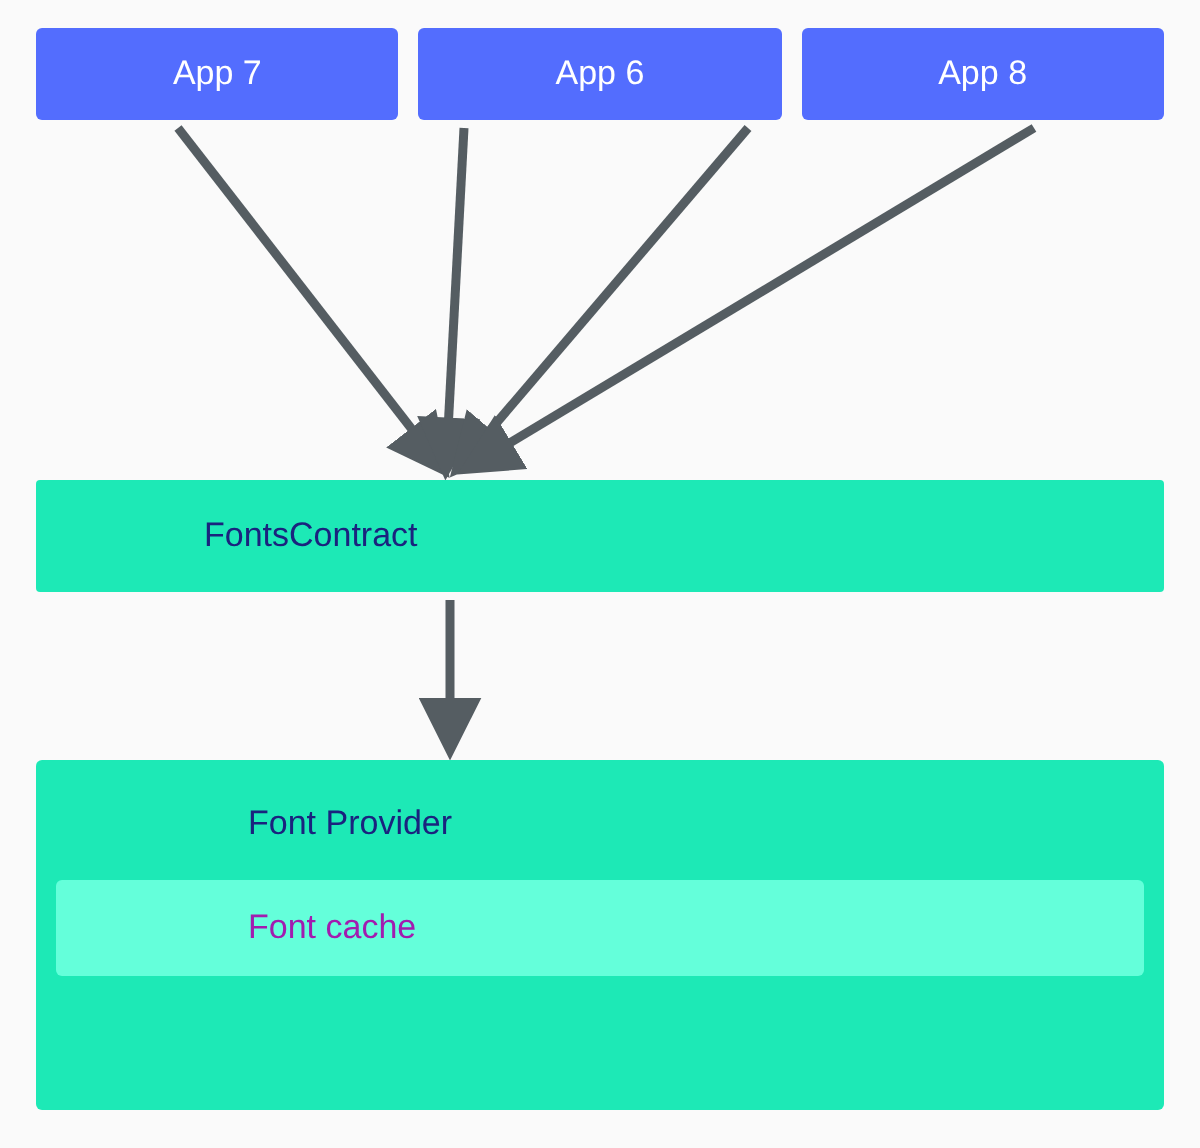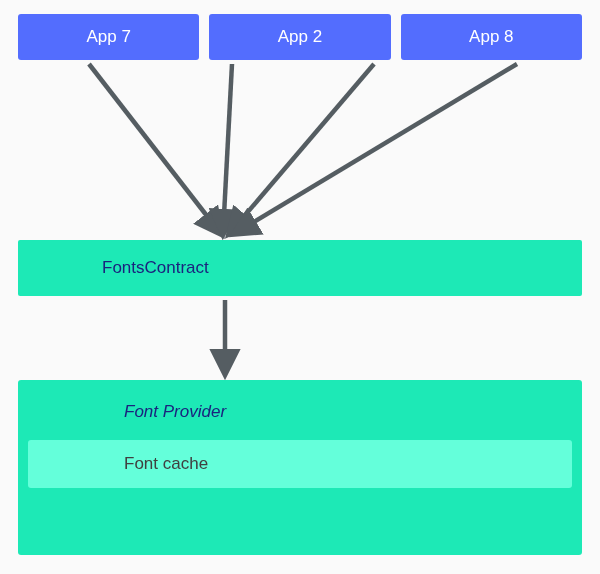--- a/index.html
+++ b/index.html
@@ -60,29 +60,28 @@
     background: #1de9b6;
     border-radius: 3px;
     height: 175px;
     padding: 10px 10px 10px 10px;
   }
   .provider-title {
     color: #1a237e;
     padding-left: 96px;
     padding-top: 12px;
     padding-bottom: 12px;
-    font-style: italic;
   }
   .cache-box {
     background: #64ffda;
     height: 48px;
     border-radius: 3px;
     display: flex;
     align-items: center;
-    color: #404040;
+    color: #a21caf;
     padding-left: 96px;
     margin-top: 6px;
   }
   svg.arrows {
     position: absolute;
     top: 0;
     left: 0;
     width: 600px;
     height: 574px;
     pointer-events: none;
@@ -108,21 +107,21 @@
     </g>
 
     <line x1="225" y1="300" x2="225" y2="374" stroke="#555d62" stroke-width="4.5" marker-end="url(#ahead)"></line>
   </svg>
 
   <div class="apps-row">
     <div class="app-box">
         <span>App 7</span>
       </div>
     <div class="app-box">
-        <span>App 2</span>
+        <span>App 6</span>
       </div>
     <div class="app-box">
         <span>App 8</span>
       </div>
   </div>
 
   <div class="contract-row">
     <div class="contract-box">
       <span>FontsContract</span>
     </div>

